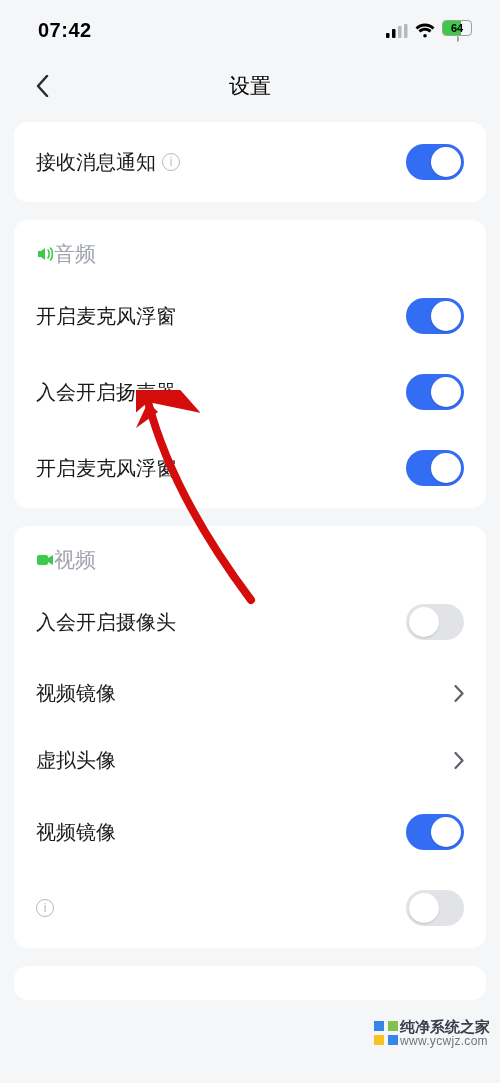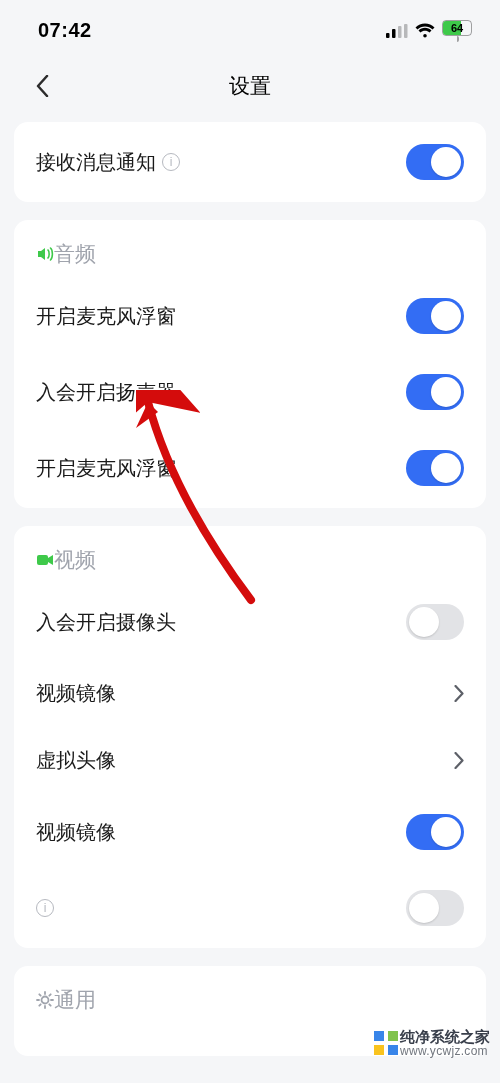--- a/index.html
+++ b/index.html
@@ -176,21 +176,21 @@
     .arrow-annotation {
       position: absolute;
       left: 136px;
       top: 390px;
       pointer-events: none;
       z-index: 50;
     }
     .watermark {
       position: absolute;
       right: 10px;
-      bottom: 24px;
+      bottom: 34px;
       display: flex;
       align-items: center;
       gap: 0;
       z-index: 60;
       opacity: 0.95;
     }
     .watermark-logo {
       width: 28px;
       height: 28px;
     }
@@ -353,29 +353,20 @@
     <div class="row-label">
       <span class="info-icon">i</span>
     </div>
     <div class="toggle off">
         <div class="knob"></div>
       </div>
   </div>
 </div>
 
 <div class="card" style="margin-bottom:0;">
-  <div class="section-header">
-    <span class="secicon">
-      <svg viewBox="0 0 18 18">
-          <circle cx="9" cy="9" r="3.5" fill="none" stroke="#a0a4ad" stroke-width="1.8"></circle>
-          <path d="M9 1v2M9 15v2M1 9h2M15 9h2M3.3 3.3l1.4 1.4M13.3 13.3l1.4 1.4M14.7 3.3l-1.4 1.4M4.7 13.3l-1.4 1.4" stroke="#a0a4ad" stroke-width="1.8" stroke-linecap="round"></path>
-        </svg>
-    </span>
-    <span>通用</span>
-  </div>
   <div class="row" style="padding-bottom:10px;">
     
   </div>
 </div>
 
 <div class="arrow-annotation">
   <svg width="140" height="220" viewBox="0 0 140 220">
     <defs>
       <marker id="arrowhead" markerWidth="12" markerHeight="12" refX="3" refY="6" orient="auto">
         <path d="M0 0L12 6L0 12L3 6Z" fill="#d40c0c"></path>

